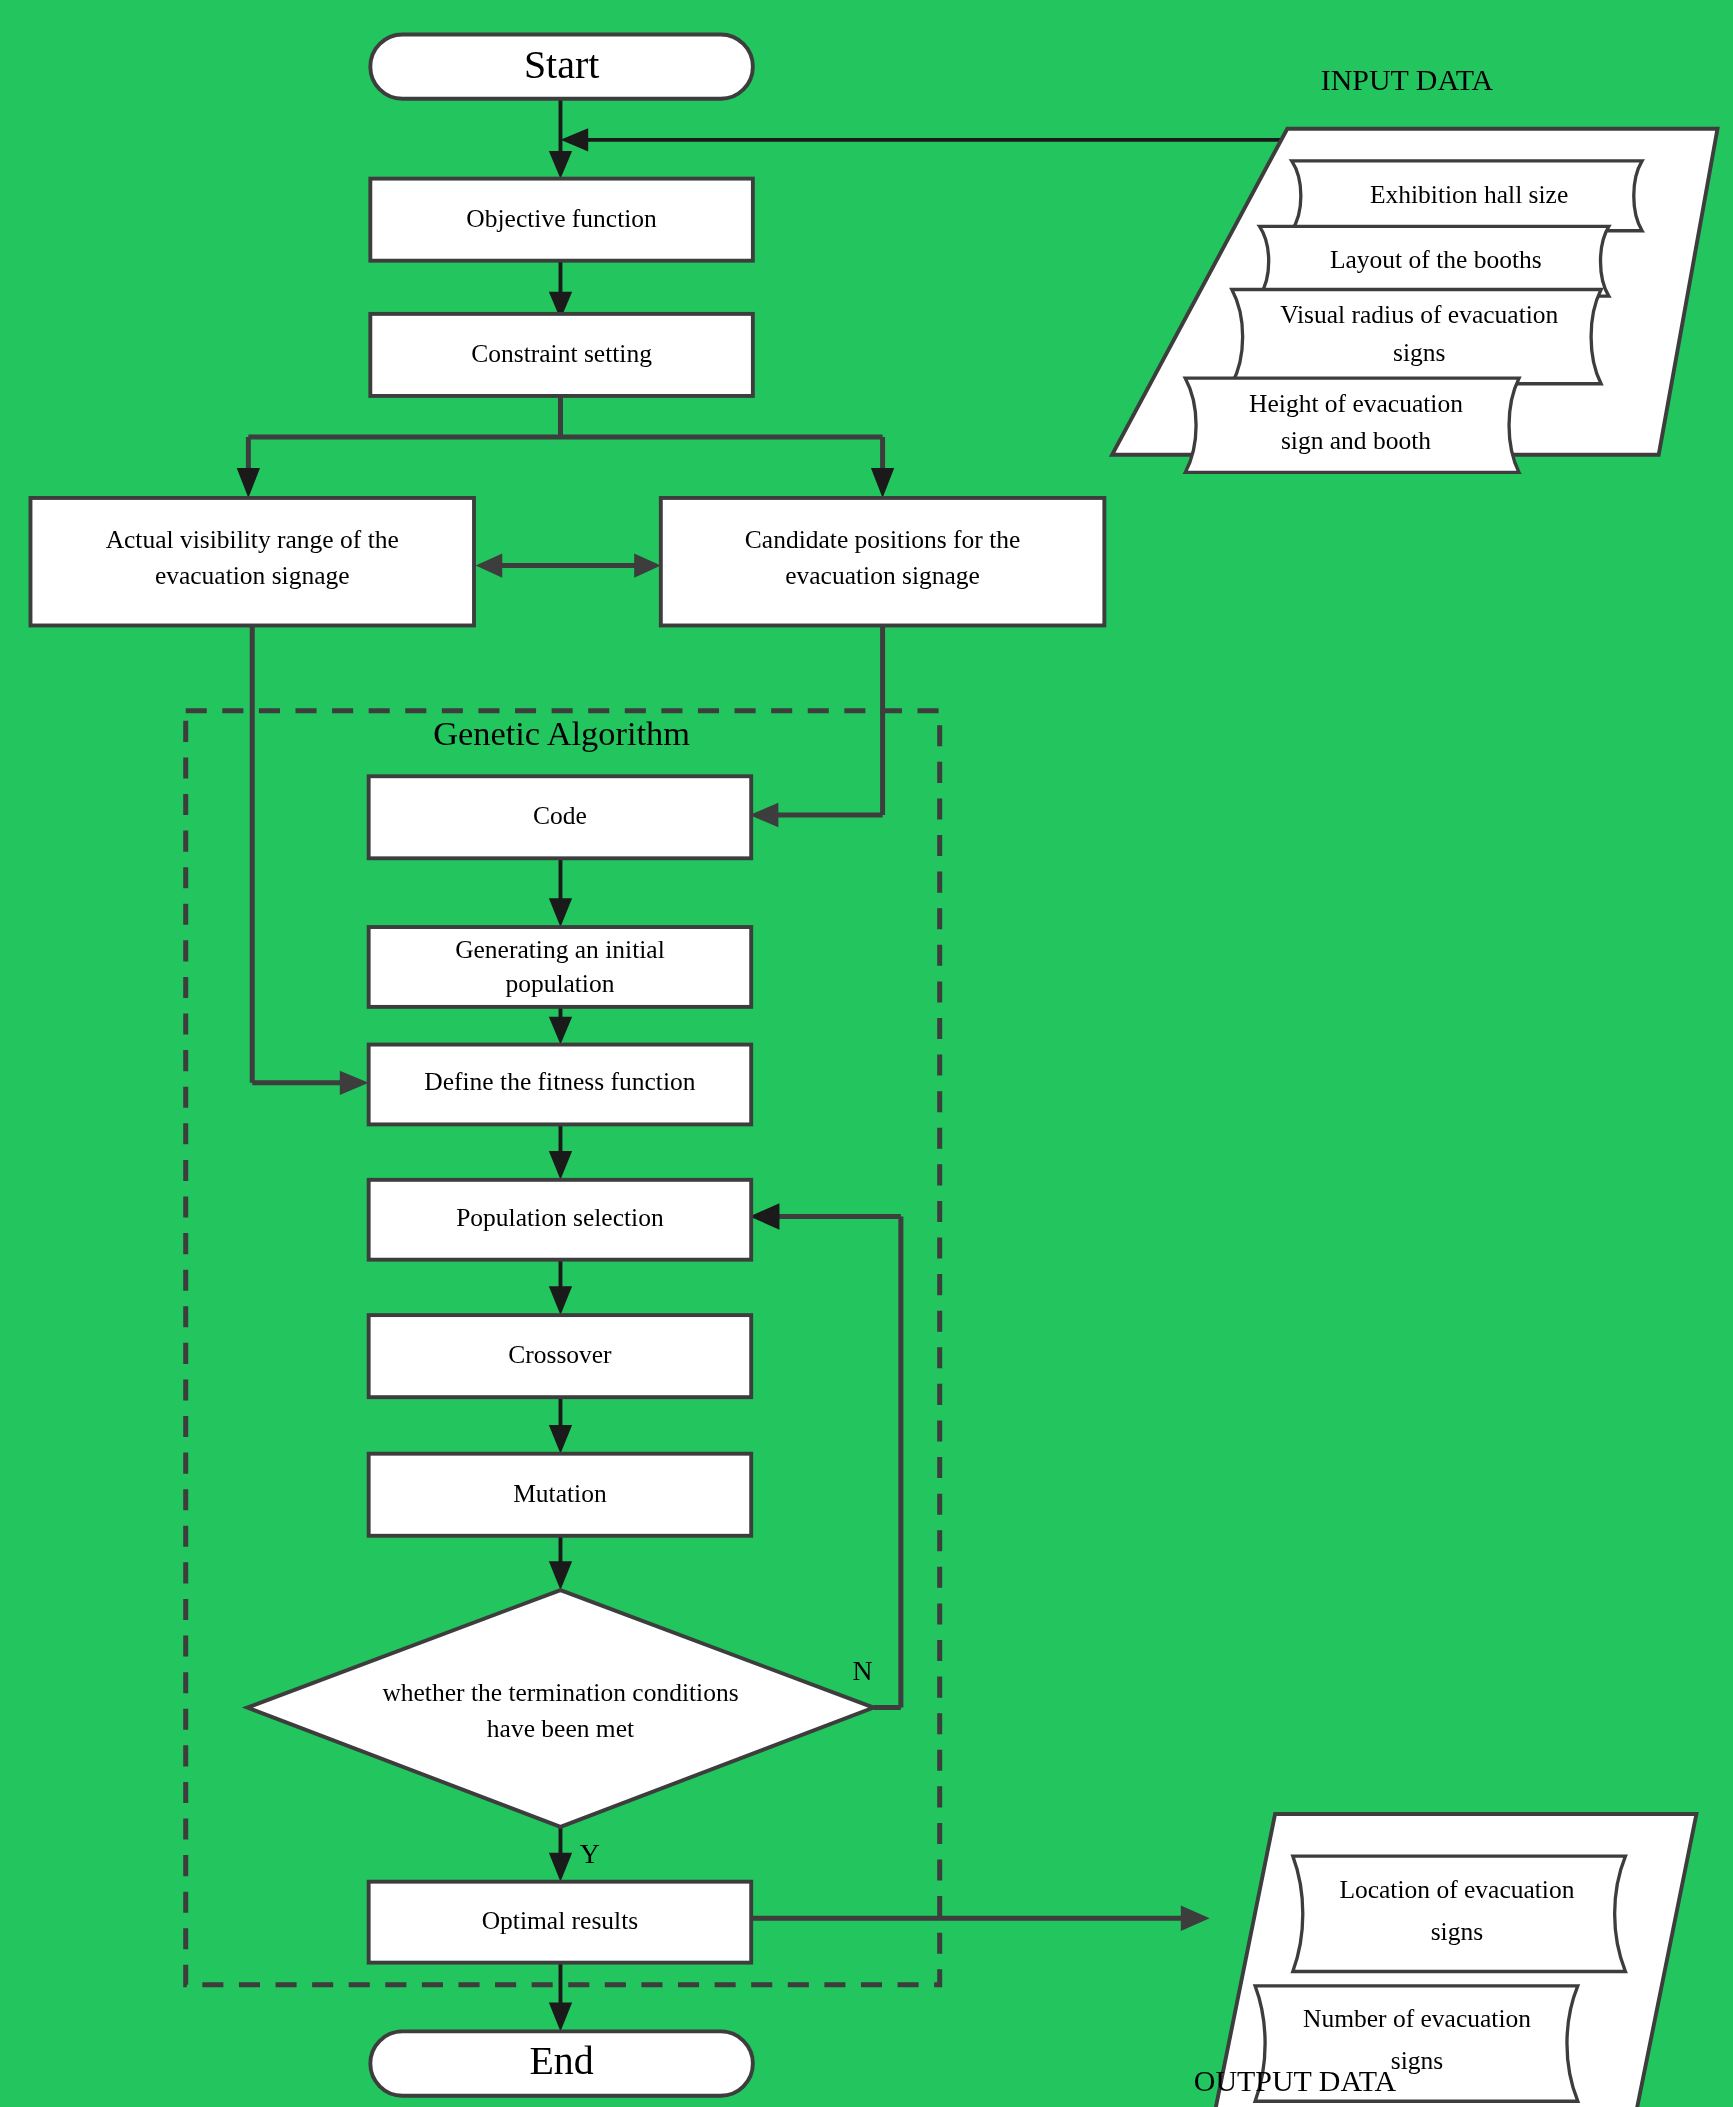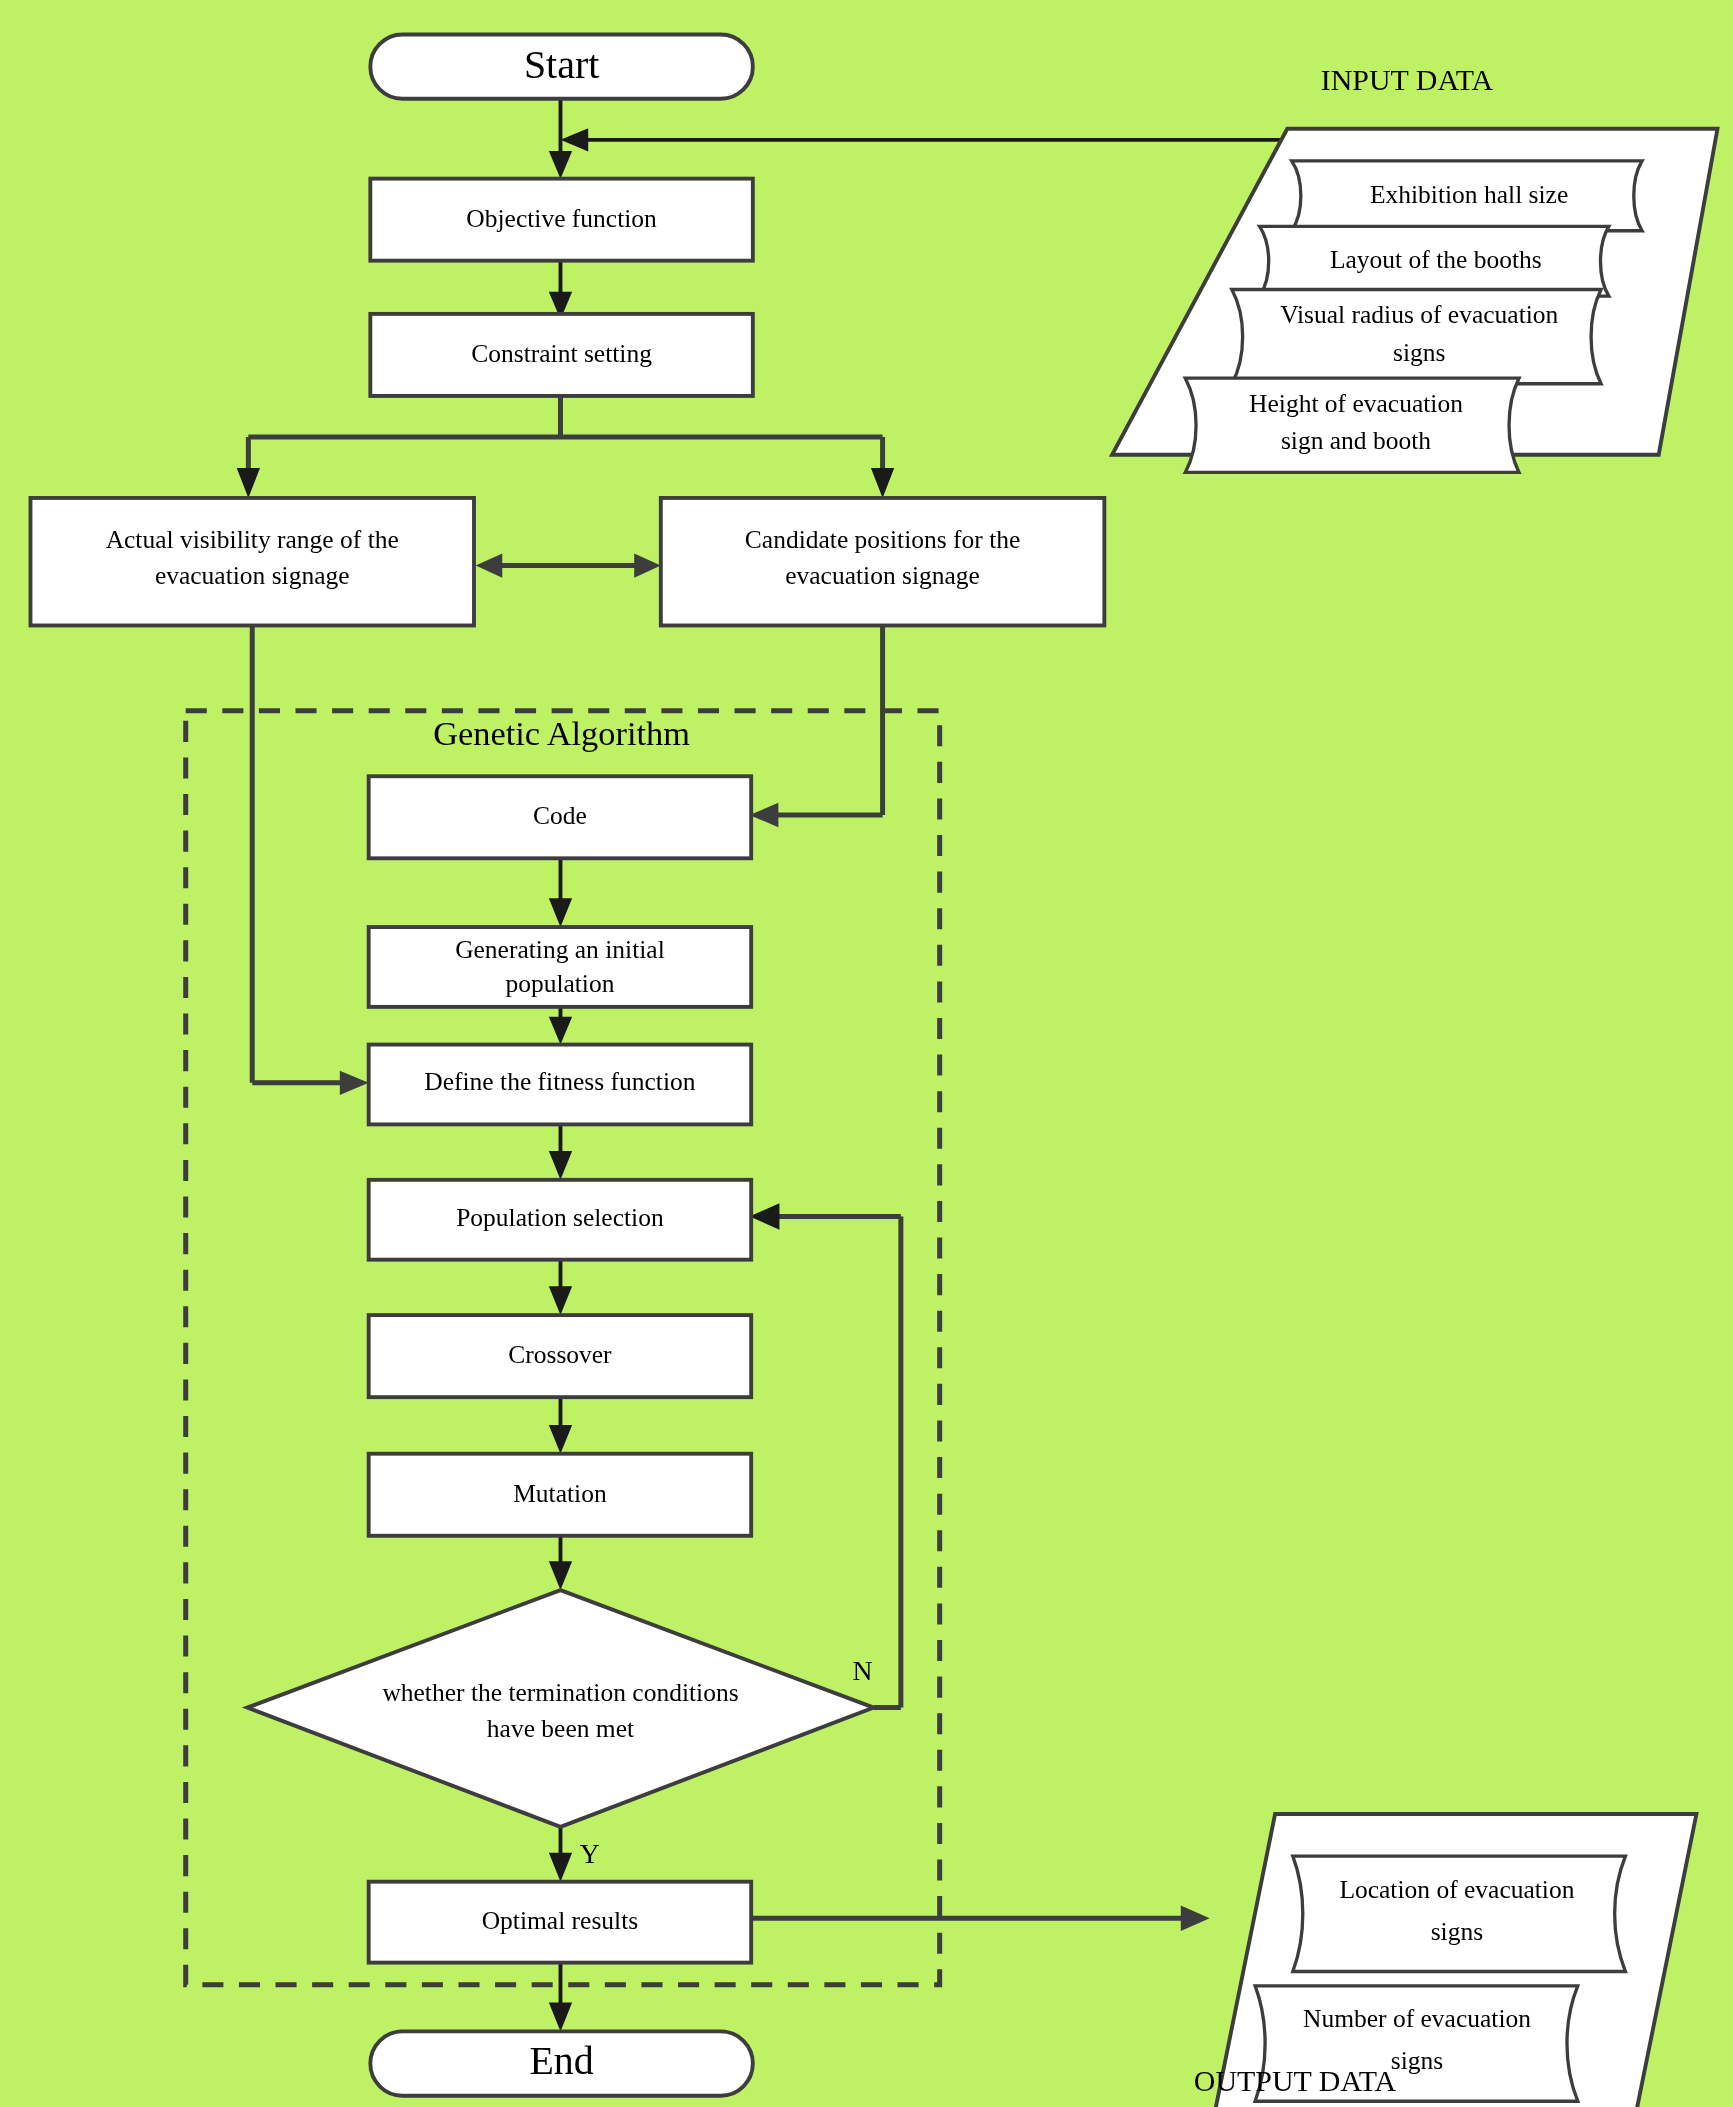--- a/index.html
+++ b/index.html
@@ -4,21 +4,21 @@
 <style>
   html, body {
     margin: 0;
     padding: 0;
     background: #ffffff;
   }
   #page {
     position: relative;
     width: 1733px;
     height: 2108px;
-    background: #bef264;
+    background: #22c55e;
     overflow: hidden;
     font-family: "Liberation Serif", "DejaVu Serif", serif;
   }
   svg.flow {
     position: absolute;
     left: 0; top: 0;
     width: 1733px;
     height: 2108px;
   }
   .shape-stroke {

